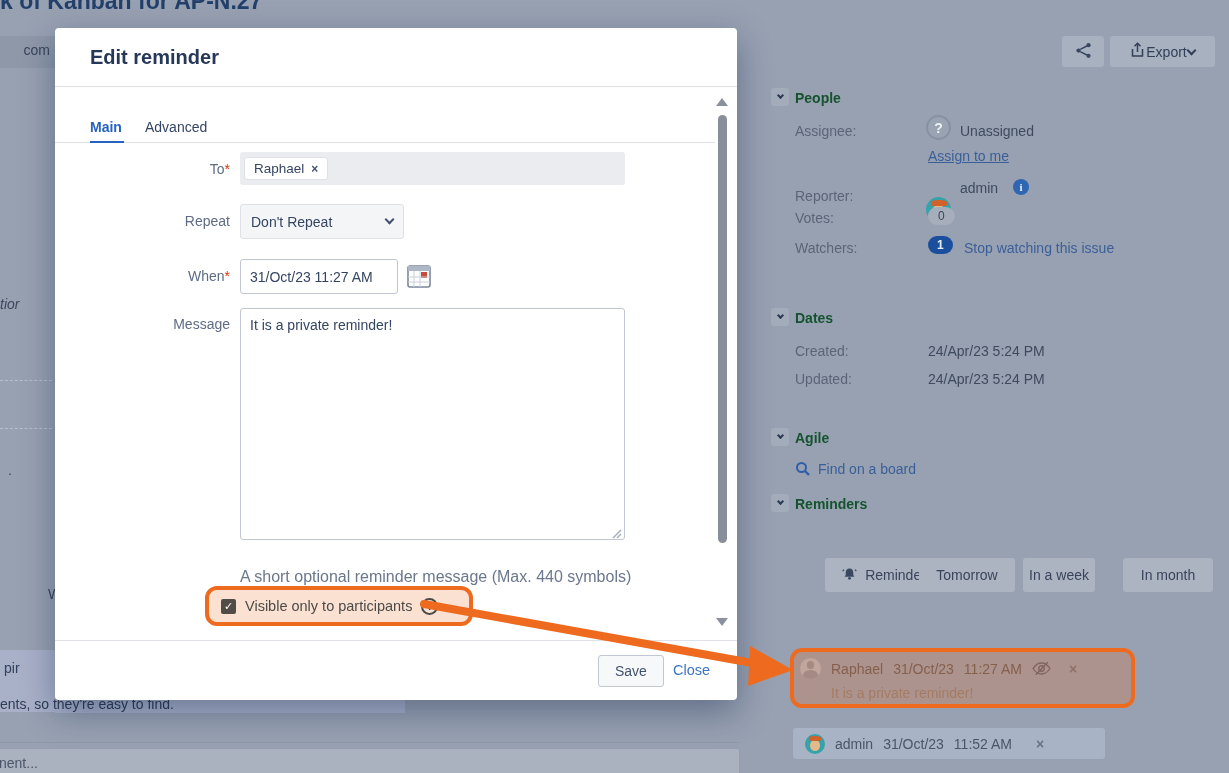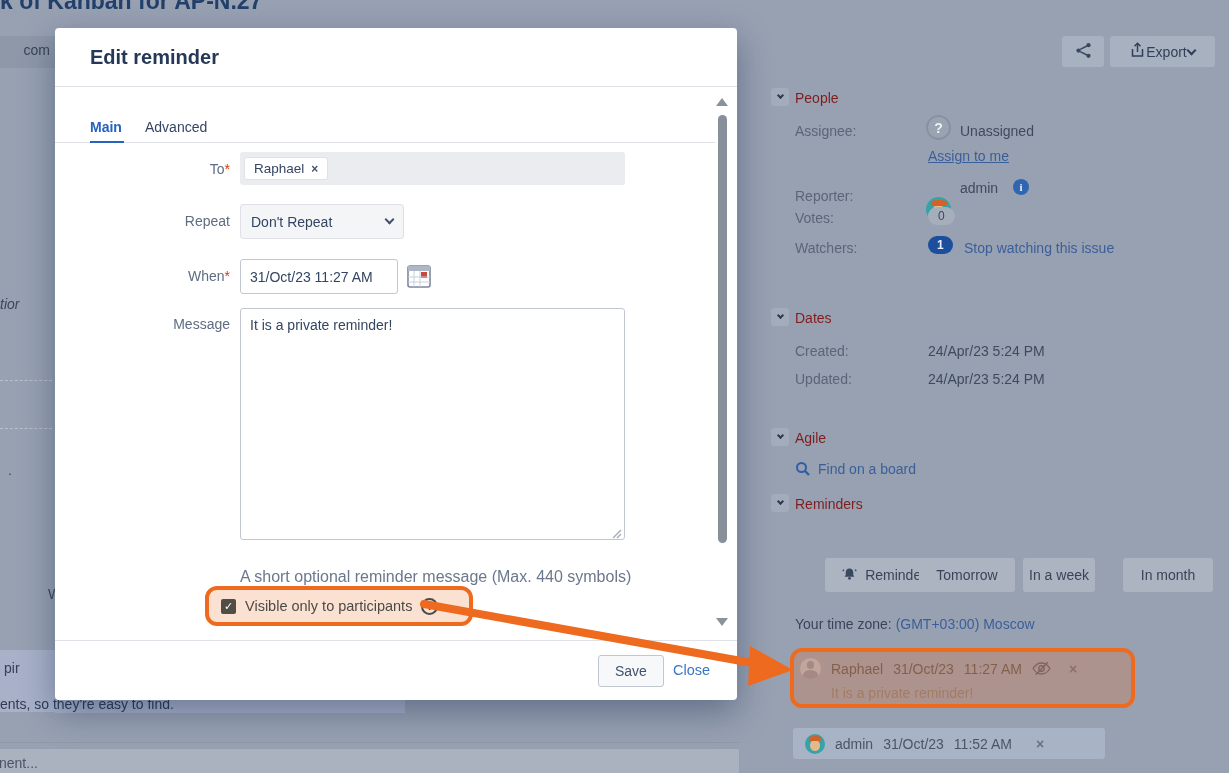--- a/index.html
+++ b/index.html
@@ -49,21 +49,21 @@
                  line-height:13px; }
   .btn-save { background:#F7F8F9; border:1px solid #C1C7D0; border-radius:3px;
               color:#42526E; font-size:14px; padding:7px 16px; }
   .link { color:#3B73C4; }
   
   .sb-thumb { width:9px; background:#878F9B; border-radius:5px; }
   .tri-up   { width:0; height:0; border-left:6px solid transparent; border-right:6px solid transparent; border-bottom:8px solid #8B929E; }
   .tri-down { width:0; height:0; border-left:6px solid transparent; border-right:6px solid transparent; border-top:8px solid #8B929E; }
 
   
-  .sec-title { font-size:14px; font-weight:normal; color:#7f1d1d; }
+  .sec-title { font-size:14px; font-weight:bold; color:#14532d; }
   .sec-chev { width:18px; height:18px; background:#A3ACBB; border-radius:3px;
               display:flex; align-items:center; justify-content:center; color:#2B3A52; }
   .sec-chev .chev { width:5px; height:5px; margin-top:-3px; }
   .lbl { color:#5A6577; }
   .val { color:#3E4A5E; }
   .dlink { color:#3A5F98; }
   .pill-grey { background:#A6AEBC; border-radius:9px; color:#3C4656; font-size:12px;
                padding:2px 10px; }
   .pill-blue { background:#1B4F9E; border-radius:10px; color:#E8EDF5; font-size:12px;
                padding:2px 9px; font-weight:bold; }
@@ -198,24 +198,20 @@
   <div class="abs rem-btn" style="left:919px; top:558px; width:96px;">
       <span>Tomorrow</span>
     </div>
   <div class="abs rem-btn" style="left:1023px; top:558px; width:72px;">
       <span>In a week</span>
     </div>
   <div class="abs rem-btn" style="left:1123px; top:558px; width:90px;">
       <span>In month</span>
     </div>
 
-  <div class="abs" style="left:795px; top:616px; color:#39445A;">
-    <span>Your time zone:</span>
-    <span class="dlink">(GMT+03:00) Moscow</span>
-  </div>
 
   <div class="abs" style="left:800px; top:658px;">
     <div style="display:flex; align-items:center; gap:10px;">
       <div class="av av-person" style="width:21px; height:21px;">
           <div class="head"></div>
           <div class="body"></div>
         </div>
       <span class="entry-text">Raphael</span>
       <span class="entry-text">31/Oct/23</span>
       <span class="entry-text">11:27 AM</span>

